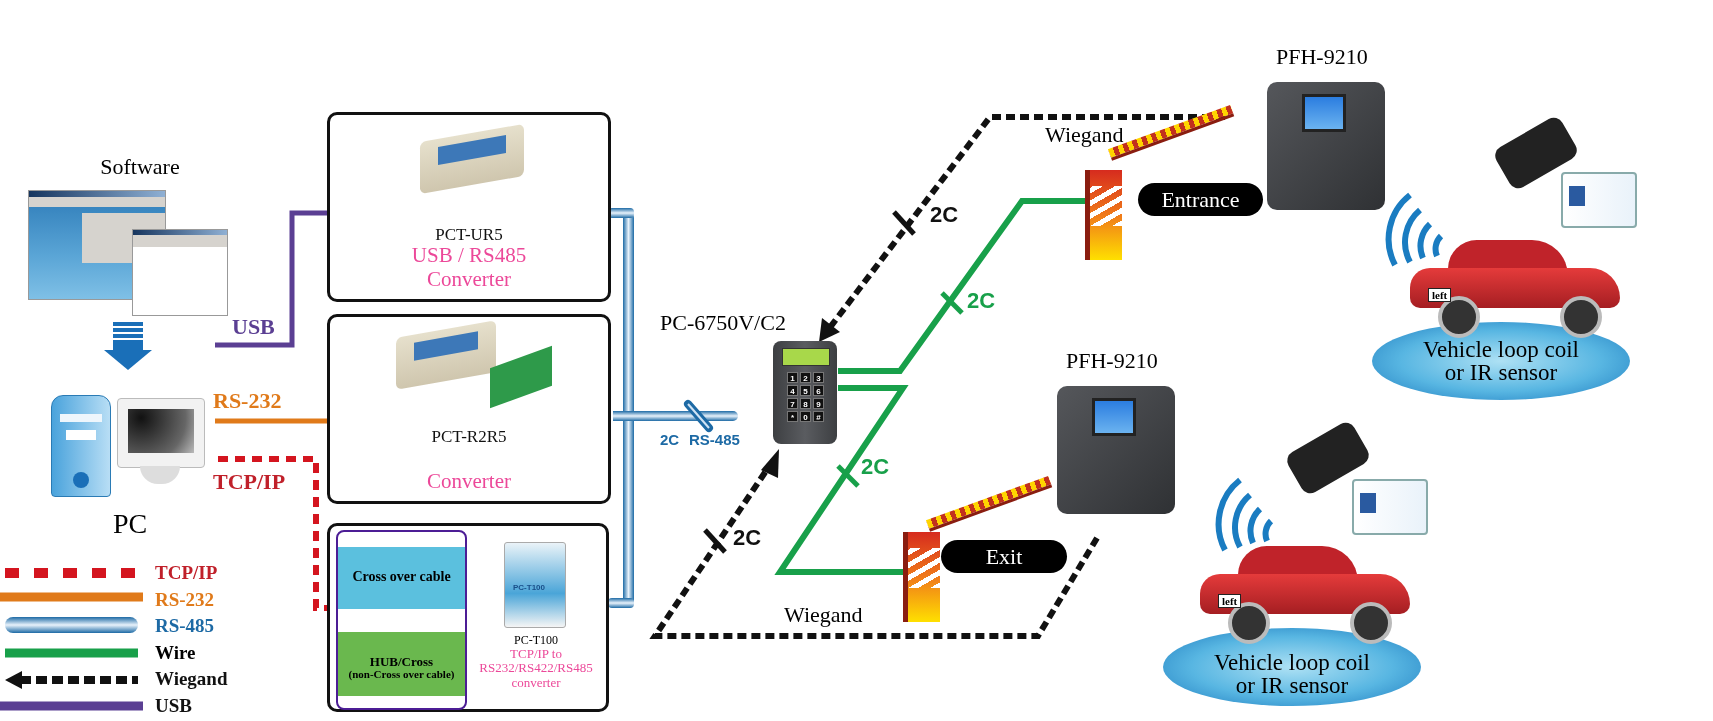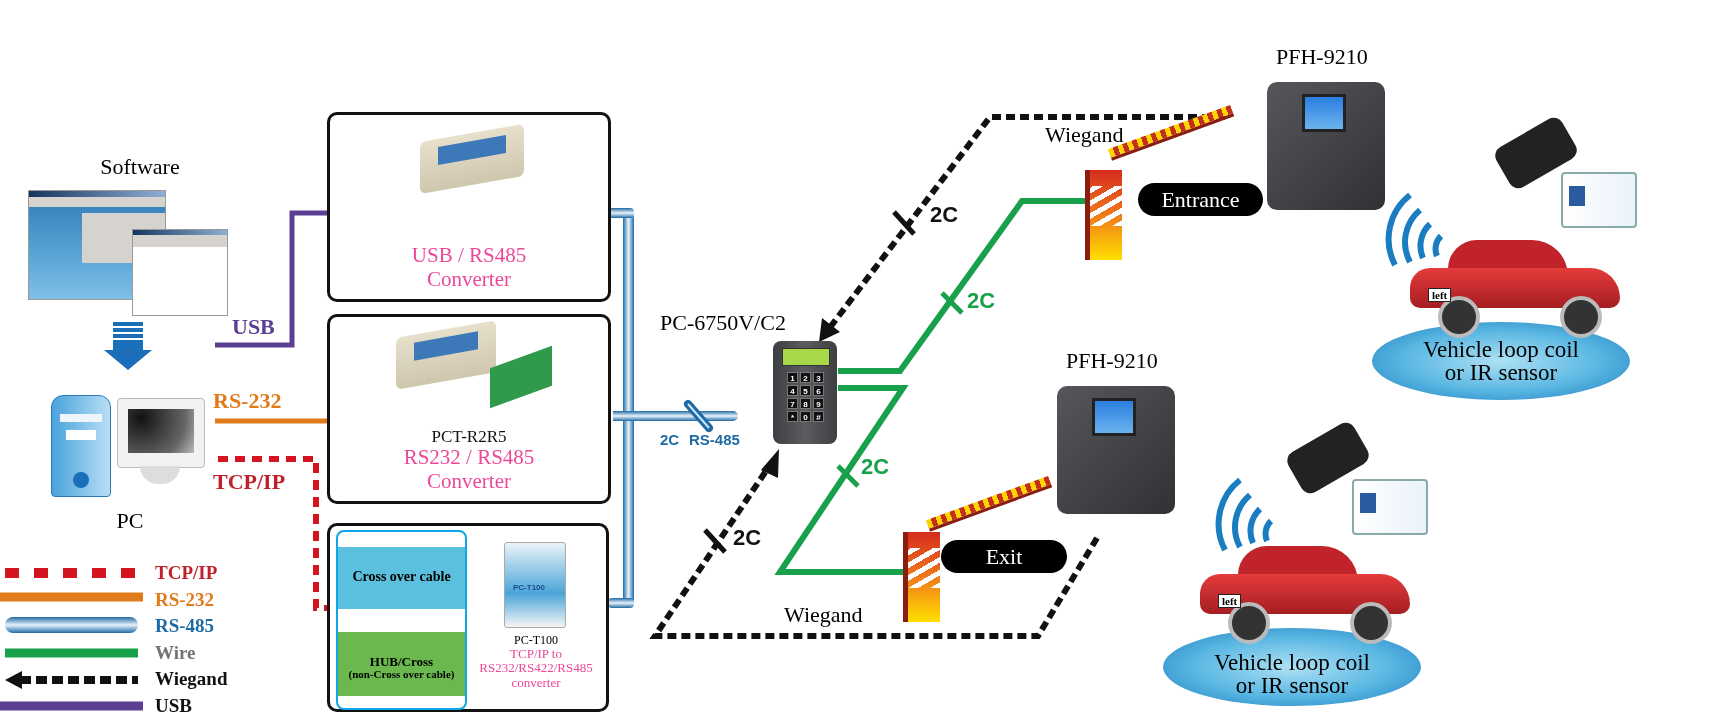--- a/index.html
+++ b/index.html
@@ -106,46 +106,46 @@
 
 <div class="abs" style="left:51px;top:395px;width:58px;height:100px;background:linear-gradient(90deg,#4aa3dc,#b8def5);border-radius:12px 12px 4px 4px;border:1px solid #2a7bb5;">
   <div style="margin:18px 8px 0;height:8px;background:#eef6fc;"></div>
   <div style="margin:8px 14px 0;height:10px;background:#fff;"></div>
   <div style="position:absolute;left:21px;bottom:8px;width:16px;height:16px;border-radius:50%;background:#1a6fb8;"></div>
 </div>
 <div class="abs" style="left:117px;top:398px;width:86px;height:68px;background:#f2f2f2;border:1px solid #bbb;border-radius:4px;">
   <div style="margin:10px;height:44px;background:radial-gradient(circle at 20% 20%,#111,#666 70%,#bbb);"></div>
 </div>
 <div class="abs" style="left:140px;top:466px;width:40px;height:18px;background:#ddd;border-radius:0 0 20px 20px;"></div>
-<div class="abs serif center" style="left:100px;top:508px;width:60px;font-size:22px;">PC</div>
+<div class="abs serif center" style="left:100px;top:508px;width:60px;font-size:28px;">PC</div>
 
 <div class="abs serif" style="left:232px;top:314px;font-size:22px;font-weight:bold;color:#5b3f93;">USB</div>
 <div class="abs serif" style="left:213px;top:388px;font-size:22px;font-weight:bold;color:#e07a1a;">RS-232</div>
 <div class="abs serif" style="left:213px;top:469px;font-size:22px;font-weight:bold;color:#c0202a;">TCP/IP</div>
 
 <div class="box" style="left:327px;top:112px;width:284px;height:190px;">
   <div class="abs" style="left:90px;top:18px;width:104px;height:52px;background:linear-gradient(180deg,#e6e0cc,#cfc6ae);border-radius:6px;transform:skewY(-10deg);">
     <div style="margin:8px 18px;height:18px;background:#3d78b8;"></div>
   </div>
+  <div class="abs serif center lbl-black" style="left:0;top:110px;width:100%;font-size:17px;">PCT-UR5</div>
   <div class="abs serif center lbl-blue" style="left:0;top:128px;width:100%;font-size:21px;">USB / RS485</div>
   <div class="abs serif center lbl-blue" style="left:0;top:152px;width:100%;font-size:21px;">Converter</div>
 </div>
 
 <div class="box" style="left:327px;top:314px;width:284px;height:190px;padding-left:46px;">
   <div class="abs" style="left:66px;top:12px;width:100px;height:52px;background:linear-gradient(180deg,#e6e0cc,#cfc6ae);border-radius:6px;transform:skewY(-10deg);">
     <div style="margin:8px 18px;height:18px;background:#3d78b8;"></div>
   </div>
   <div class="abs" style="left:160px;top:40px;width:62px;height:40px;background:#2e9a4a;transform:skewY(-20deg);"></div>
   <div class="abs serif center lbl-black" style="left:0;top:110px;width:100%;font-size:17px;">PCT-R2R5</div>
-  <div class="abs serif center lbl-blue" style="left:0;top:128px;width:100%;font-size:21px;">RS232 / RS485</div>
   <div class="abs serif center lbl-blue" style="left:0;top:152px;width:100%;font-size:21px;">Converter</div>
 </div>
 
 <div class="box" style="left:327px;top:523px;width:282px;height:189px;">
-  <div class="abs" style="left:6px;top:4px;width:127px;height:176px;border:2px solid #0ea5e9;border-radius:8px;overflow:hidden;background:#fff;">
+  <div class="abs" style="left:6px;top:4px;width:127px;height:176px;border:2px solid #4c1d95;border-radius:8px;overflow:hidden;background:#fff;">
     <div style="position:absolute;left:0;top:15px;width:100%;height:62px;background:#5bc0de;"></div>
     <div class="serif center" style="position:absolute;left:0;top:37px;width:100%;font-size:14px;font-weight:bold;">Cross over cable</div>
     <div class="serif center" style="position:absolute;left:8px;top:76px;width:100%;font-size:22px;font-weight:bold;margin-top:32px;">or</div>
     <div style="position:absolute;left:0;top:100px;width:100%;height:64px;background:#6ab84e;"></div>
     <div class="serif center" style="position:absolute;left:0;top:122px;width:100%;font-size:13px;font-weight:bold;">HUB/Cross</div>
     <div class="serif center" style="position:absolute;left:0;top:136px;width:100%;font-size:11px;font-weight:bold;">(non-Cross over cable)</div>
   </div>
   <div class="abs" style="left:174px;top:16px;width:60px;height:84px;background:linear-gradient(180deg,#eaf3f8,#4aa5d8 60%,#f5f5f5);border:1px solid #aaa;border-radius:3px;">
     <div class="sans" style="position:absolute;left:8px;top:40px;font-size:8px;font-weight:bold;color:#1a4f8a;">PC-T100</div>
   </div>
@@ -239,16 +239,16 @@
 </div>
 <div class="abs serif center" style="left:1163px;top:651px;width:258px;font-size:23px;line-height:23px;">
   <div>Vehicle loop coil</div>
   <div>or IR sensor</div>
 </div>
 
 <div class="abs serif" style="left:155px;top:560px;font-size:19px;font-weight:bold;line-height:26.5px;">
   <div style="color:#c0202a;">TCP/IP</div>
   <div style="color:#e07a1a;">RS-232</div>
   <div style="color:#1d6aa5;">RS-485</div>
-  <div style="color:#737373;">Wire</div>
+  <div style="color:#000000;">Wire</div>
   <div style="color:#111;">Wiegand</div>
   <div style="color:#111;">USB</div>
 </div>
 
 </body></html>

